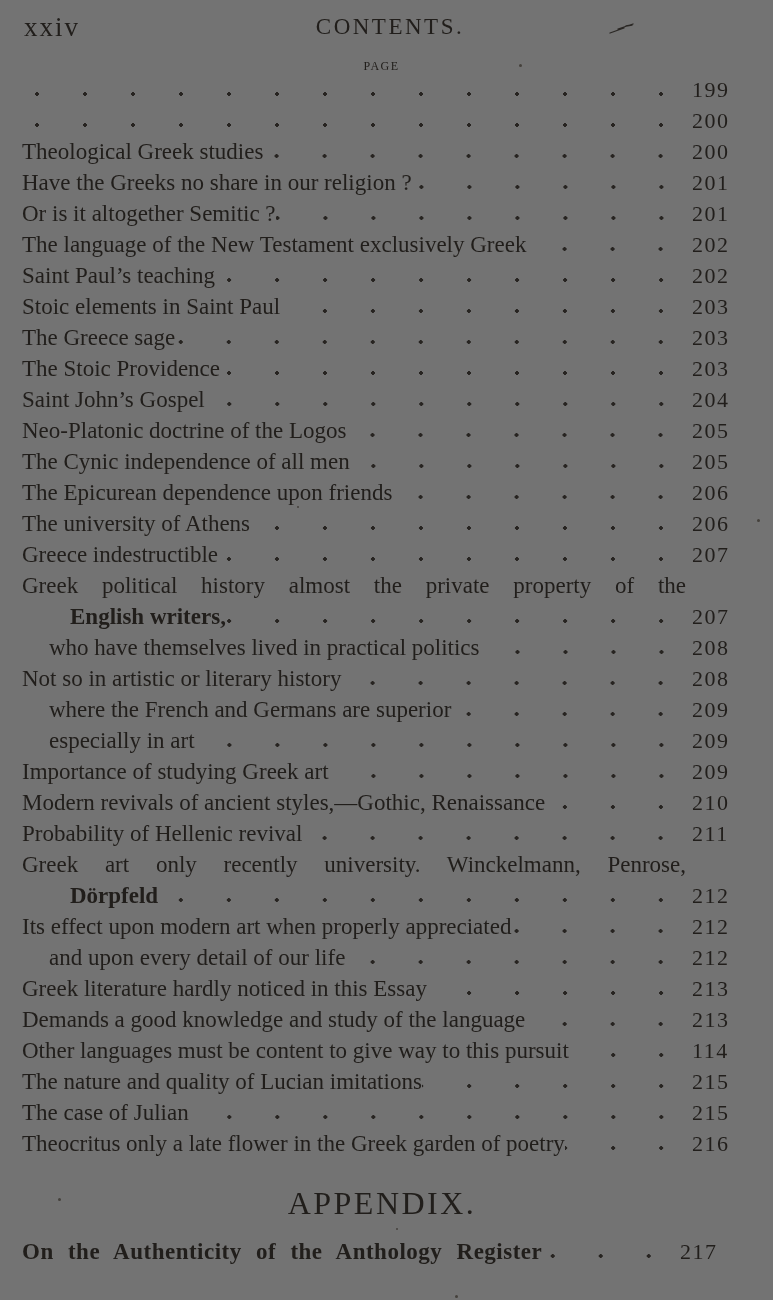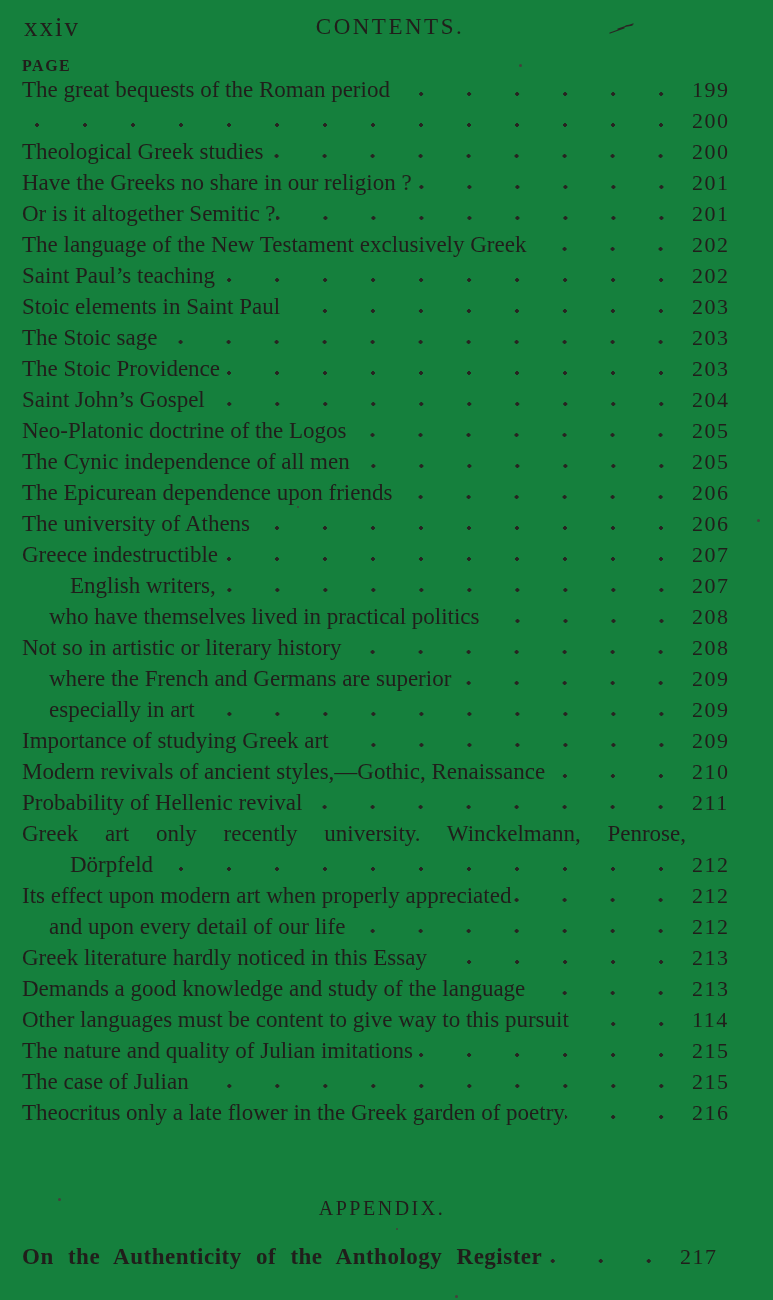--- a/index.html
+++ b/index.html
@@ -12,21 +12,21 @@
     height: 1300px;
     overflow: hidden;
     font-family: "Liberation Serif", "DejaVu Serif", serif;
     color: #211e1b;
   }
   .page {
     position: relative;
     width: 773px;
     height: 1300px;
     box-sizing: border-box;
-    background: #15803d;
+    background: #737373;
     padding: 12px 31px 0 22px;
     overflow: hidden;
   }
 
   
   .running-head {
     position: relative;
     height: 40px;
   }
   .folio {
@@ -51,23 +51,23 @@
     top: 8px;
     width: 32px;
     height: 18px;
   }
 
   
   .toc {
     margin-top: 6px;
   }
   .page-label {
-    text-align: left;
-    font-size: 16px;
-    font-weight: bold;
+    text-align: center;
+    font-size: 12px;
+    font-weight: normal;
     letter-spacing: 1.5px;
     line-height: 16px;
     height: 16px;
     padding-right: 1px;
   }
   .toc-entry { }
   .pre-line {
     font-size: 23px;
     line-height: 31px;
     height: 31px;
@@ -82,44 +82,44 @@
     align-items: baseline;
     font-size: 23px;
     line-height: 31px;
     height: 31px;
   }
   .entry-text {
     white-space: nowrap;
     flex: 0 0 auto;
   }
   .indent-1 { padding-left: 27px; }
-  .indent-2 { padding-left: 48px; }
+  .indent-2 { padding-left: 48px; font-weight: bold; }
   .leader {
     flex: 1 1 auto;
     min-width: 16px;
     align-self: stretch;
     background-image: radial-gradient(circle, #272421 1.7px, rgba(0,0,0,0) 2.1px);
     background-size: 48px 6px;
     background-repeat: repeat-x;
     background-position: right 7px bottom 8px;
   }
   .page-num {
     flex: 0 0 auto;
     width: 50px;
     text-align: left;
     font-size: 22px;
     letter-spacing: 1.5px;
     font-feature-settings: "onum" 1;
   }
 
   
   .appendix-title {
-    margin-top: 64px;
+    margin-top: 28px;
     text-align: center;
-    font-size: 20px;
+    font-size: 32px;
     letter-spacing: 2.5px;
     line-height: 32px;
   }
   .appendix-entries {
     margin-top: 17px;
   }
   .bold-entry .entry-text {
     font-weight: bold;
     letter-spacing: 0.5px;
     word-spacing: 8px;
@@ -157,21 +157,20 @@
         <path d="M4 13 L18 8 M12 9 L27 4 M20 6 L26 5" stroke="#2a2724" stroke-width="1.3" fill="none" stroke-linecap="round"></path>
       </svg>
     </span>
   </div>
 
   <div class="toc">
     <div class="page-label">PAGE</div>
     <div id="toc-entries">
         <div class="toc-entry">
           <div class="entry-line">
-            <span class="entry-text">The great bequests of the Roman period</span>
             <span class="leader"></span>
             <span class="page-num">199</span>
           </div>
         </div>
         <div class="toc-entry">
           <div class="entry-line">
             <span class="leader"></span>
             <span class="page-num">200</span>
           </div>
         </div>
@@ -212,21 +211,21 @@
         </div>
         <div class="toc-entry">
           <div class="entry-line">
             <span class="entry-text">Stoic elements in Saint Paul</span>
             <span class="leader"></span>
             <span class="page-num">203</span>
           </div>
         </div>
         <div class="toc-entry">
           <div class="entry-line">
-            <span class="entry-text">The Stoic sage</span>
+            <span class="entry-text">The Greece sage</span>
             <span class="leader"></span>
             <span class="page-num">203</span>
           </div>
         </div>
         <div class="toc-entry">
           <div class="entry-line">
             <span class="entry-text">The Stoic Providence</span>
             <span class="leader"></span>
             <span class="page-num">203</span>
           </div>
@@ -267,20 +266,21 @@
           </div>
         </div>
         <div class="toc-entry">
           <div class="entry-line">
             <span class="entry-text">Greece indestructible</span>
             <span class="leader"></span>
             <span class="page-num">207</span>
           </div>
         </div>
         <div class="toc-entry">
+          <div class="pre-line">Greek political history almost the private property of the</div>
           <div class="entry-line">
             <span class="entry-text indent-2">English writers,</span>
             <span class="leader"></span>
             <span class="page-num">207</span>
           </div>
         </div>
         <div class="toc-entry">
           <div class="entry-line">
             <span class="entry-text indent-1">who have themselves lived in practical politics</span>
             <span class="leader"></span>
@@ -367,21 +367,21 @@
         </div>
         <div class="toc-entry">
           <div class="entry-line">
             <span class="entry-text">Other languages must be content to give way to this pursuit</span>
             <span class="leader"></span>
             <span class="page-num">114</span>
           </div>
         </div>
         <div class="toc-entry">
           <div class="entry-line">
-            <span class="entry-text">The nature and quality of Julian imitations</span>
+            <span class="entry-text">The nature and quality of Lucian imitations</span>
             <span class="leader"></span>
             <span class="page-num">215</span>
           </div>
         </div>
         <div class="toc-entry">
           <div class="entry-line">
             <span class="entry-text">The case of Julian</span>
             <span class="leader"></span>
             <span class="page-num">215</span>
           </div>

